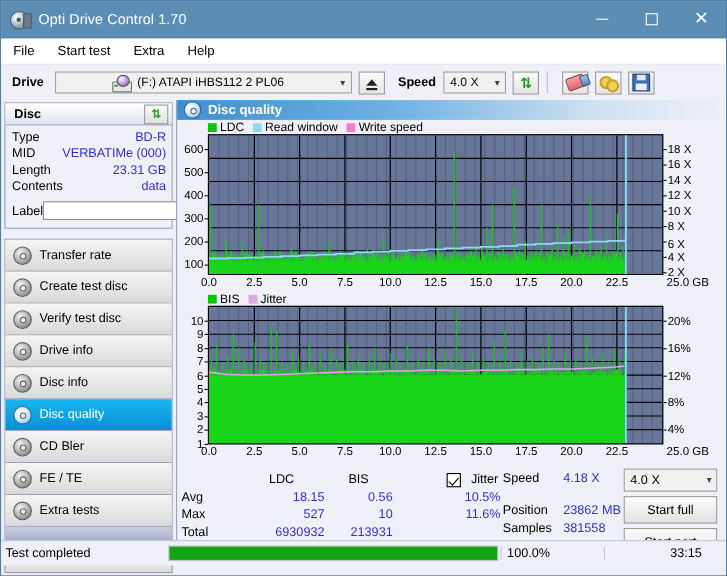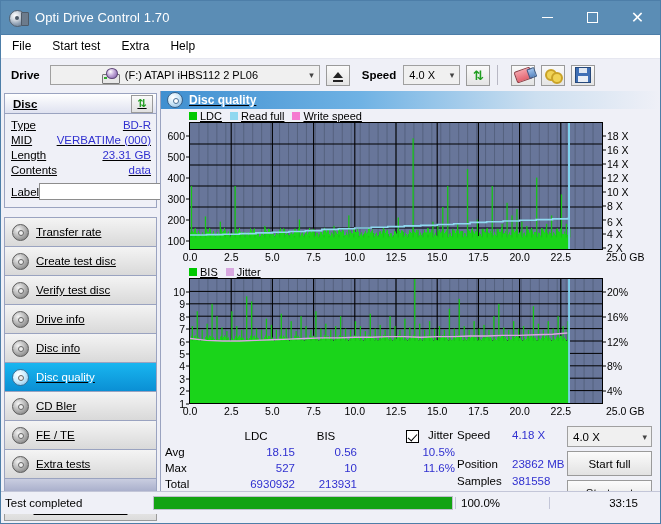--- a/index.html
+++ b/index.html
@@ -67,21 +67,21 @@
   .icn-gold{width:16px;height:12px;position:relative;}
   .icn-gold i{position:absolute;width:8px;height:8px;border:2px solid #c9a227;border-radius:50%;
      background:#f0d356;}
   .icn-gold i:nth-child(1){left:0;top:0;}
   .icn-gold i:nth-child(2){left:6px;top:3px;}
   .icn-save{width:14px;height:14px;background:#3f6fb5;border:1px solid #26487a;position:relative;}
   .icn-save::before{content:"";position:absolute;left:3px;top:0;width:8px;height:5px;background:#dfe7f2;}
   .icn-save::after{content:"";position:absolute;left:2px;bottom:0;width:10px;height:6px;background:#e9eef6;}
 
   
-  .body{display:flex;height:409px;text-decoration:underline;}
+  .body{display:flex;height:409px;}
   .sidebar{width:159px;flex:none;position:relative;}
   .content{flex:1;position:relative;background:#eff0f7;border-left:1px solid #9aa3c0;}
 
   
   .disc-group{margin:2px 3px 0 3px;border:1px solid #9aa3c0;background:#eff0f7;}
   .disc-head{height:19px;display:flex;align-items:center;padding:0 3px;
      background:linear-gradient(#ffffff,#dfe2f0);border-bottom:1px solid #9aa3c0;}
   .disc-head b{font-size:11.5px;margin-left:5px;}
   .disc-refresh{margin-left:auto;width:20px;height:16px;background:linear-gradient(#fafafa,#e0e0e0);
      border:1px solid #9a9a9a;display:flex;align-items:center;justify-content:center;
@@ -339,21 +339,21 @@
       </div>
 
       <div class="chartwrap">
         <div class="legend">
           <span class="lg">
               <span class="sw" style="background:#00c800"></span>
               <span>LDC</span>
             </span>
           <span class="lg">
               <span class="sw" style="background:#8fd8f0"></span>
-              <span>Read full</span>
+              <span>Read window</span>
             </span>
           <span class="lg">
               <span class="sw" style="background:#f57ad0"></span>
               <span>Write speed</span>
             </span>
         </div>
         <div class="plotrow">
           <div class="yaxis" id="y1">
               <span style="top: 119px;">100</span>
               <i style="top: 119px;"></i>

